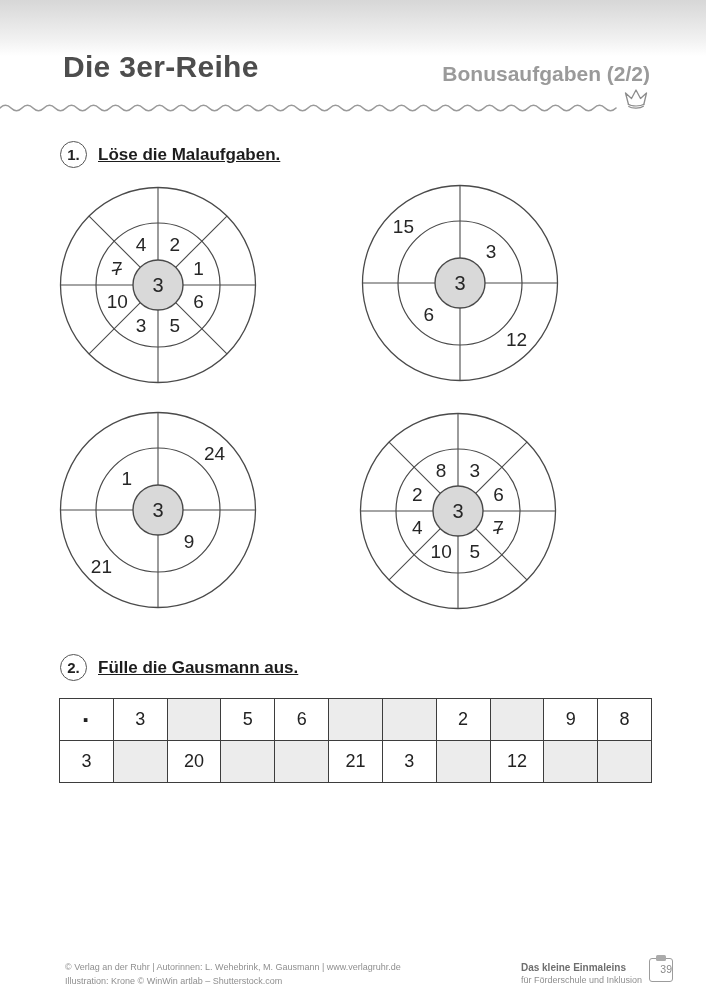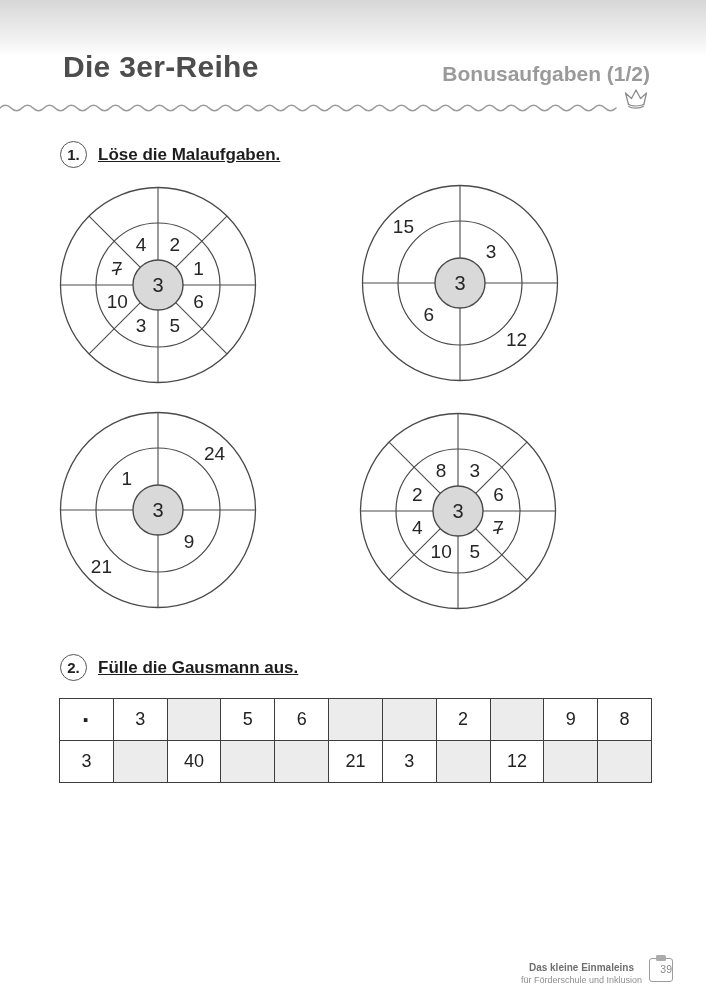--- a/index.html
+++ b/index.html
@@ -25,37 +25,37 @@
   #wheel2{left:58px;top:410px;}
   #wheel3{left:358px;top:411px;}
   .wheel text{font-family:"Liberation Sans",sans-serif;fill:#262626;}
   .mtable{position:absolute;left:59px;top:698px;width:593px;border-collapse:collapse;
         table-layout:fixed;}
   .mtable td{box-sizing:border-box;border:1.5px solid #3d3d3d;height:42px;text-align:center;
         vertical-align:middle;font-size:18px;color:#222;background:#fff;}
   .mtable td.shaded{background:#ececec;}
   .mtable td.op{font-size:26px;font-weight:700;line-height:0;}
   .f-left{position:absolute;left:65px;top:961px;font-size:9px;color:#8f8f8f;line-height:13.5px;}
-  .f-right{position:absolute;right:64px;top:961px;text-align:center;font-size:9px;color:#8f8f8f;
+  .f-right{position:absolute;right:64px;top:961px;text-align:left;font-size:9px;color:#8f8f8f;
         line-height:13px;}
   .f-bold{font-weight:700;color:#6e6e6e;font-size:10px;}
   .page-box{position:absolute;right:33px;top:958px;box-sizing:border-box;width:24px;height:24px;
         border:1.4px solid #9c9c9c;border-radius:3px;background:#fff;text-align:right;
         line-height:21px;font-size:10.5px;color:#8a8a8a;}
   .page-tab{position:absolute;top:-4px;left:6px;width:10px;height:6px;background:#ababab;
         border-radius:1.5px;}
 </style>
 </head>
 <body>
 
 <div class="page">
   <div class="top-shade"></div>
 
   <h1 class="title">Die 3er-Reihe</h1>
-  <div class="subtitle">Bonusaufgaben (1/2)</div>
+  <div class="subtitle">Bonusaufgaben (2/2)</div>
 
   <svg class="wave" width="622" height="14" viewBox="0 0 622 14">
     <path id="wavepath" fill="none" stroke="#9a9a9a" stroke-width="1.6" stroke-linecap="round" d="M0 7 q5.5 -5.5 11 0 q5.5 5.5 11 0 q5.5 -5.5 11 0 q5.5 5.5 11 0 q5.5 -5.5 11 0 q5.5 5.5 11 0 q5.5 -5.5 11 0 q5.5 5.5 11 0 q5.5 -5.5 11 0 q5.5 5.5 11 0 q5.5 -5.5 11 0 q5.5 5.5 11 0 q5.5 -5.5 11 0 q5.5 5.5 11 0 q5.5 -5.5 11 0 q5.5 5.5 11 0 q5.5 -5.5 11 0 q5.5 5.5 11 0 q5.5 -5.5 11 0 q5.5 5.5 11 0 q5.5 -5.5 11 0 q5.5 5.5 11 0 q5.5 -5.5 11 0 q5.5 5.5 11 0 q5.5 -5.5 11 0 q5.5 5.5 11 0 q5.5 -5.5 11 0 q5.5 5.5 11 0 q5.5 -5.5 11 0 q5.5 5.5 11 0 q5.5 -5.5 11 0 q5.5 5.5 11 0 q5.5 -5.5 11 0 q5.5 5.5 11 0 q5.5 -5.5 11 0 q5.5 5.5 11 0 q5.5 -5.5 11 0 q5.5 5.5 11 0 q5.5 -5.5 11 0 q5.5 5.5 11 0 q5.5 -5.5 11 0 q5.5 5.5 11 0 q5.5 -5.5 11 0 q5.5 5.5 11 0 q5.5 -5.5 11 0 q5.5 5.5 11 0 q5.5 -5.5 11 0 q5.5 5.5 11 0 q5.5 -5.5 11 0 q5.5 5.5 11 0 q5.5 -5.5 11 0 q5.5 5.5 11 0 q5.5 -5.5 11 0 q5.5 5.5 11 0 q5.5 -5.5 11 0 q5.5 5.5 11 0"></path>
   </svg>
 
   <svg class="crown" width="30" height="28" viewBox="0 0 30 28">
     <path d="M7.5 16.5 L4.5 5 L10.5 10.5 L15 2 L19.5 10.5 L25.5 5 L22.8 16.5" fill="none" stroke="#8c8c8c" stroke-width="1.3" stroke-linejoin="round" stroke-linecap="round"></path>
     <path d="M7.3 16.3 C10.5 18.6 19.5 18.6 22.9 16.3 M7.7 18.5 C11 20.7 19.2 20.7 22.4 18.2" fill="none" stroke="#8c8c8c" stroke-width="1.1" stroke-linecap="round"></path>
   </svg>
 
@@ -155,33 +155,37 @@
           <td class="shaded"></td>
           <td class="shaded"></td>
           <td>2</td>
           <td class="shaded"></td>
           <td>9</td>
           <td>8</td>
         </tr>
         <tr>
           <td>3</td>
           <td class="shaded"></td>
-          <td>40</td>
+          <td>20</td>
           <td class="shaded"></td>
           <td class="shaded"></td>
           <td>21</td>
           <td>3</td>
           <td class="shaded"></td>
           <td>12</td>
           <td class="shaded"></td>
           <td class="shaded"></td>
         </tr>
       </tbody>
   </table>
 
+  <div class="f-left">
+    <div>© Verlag an der Ruhr | Autorinnen: L. Wehebrink, M. Gausmann | www.verlagruhr.de</div>
+    <div>Illustration: Krone © WinWin artlab – Shutterstock.com</div>
+  </div>
   <div class="f-right">
     <div class="f-bold">Das kleine Einmaleins</div>
     <div>für Förderschule und Inklusion</div>
   </div>
   <div class="page-box">
     <div class="page-tab"></div>
     <span>39</span>
   </div>
 </div>
 

